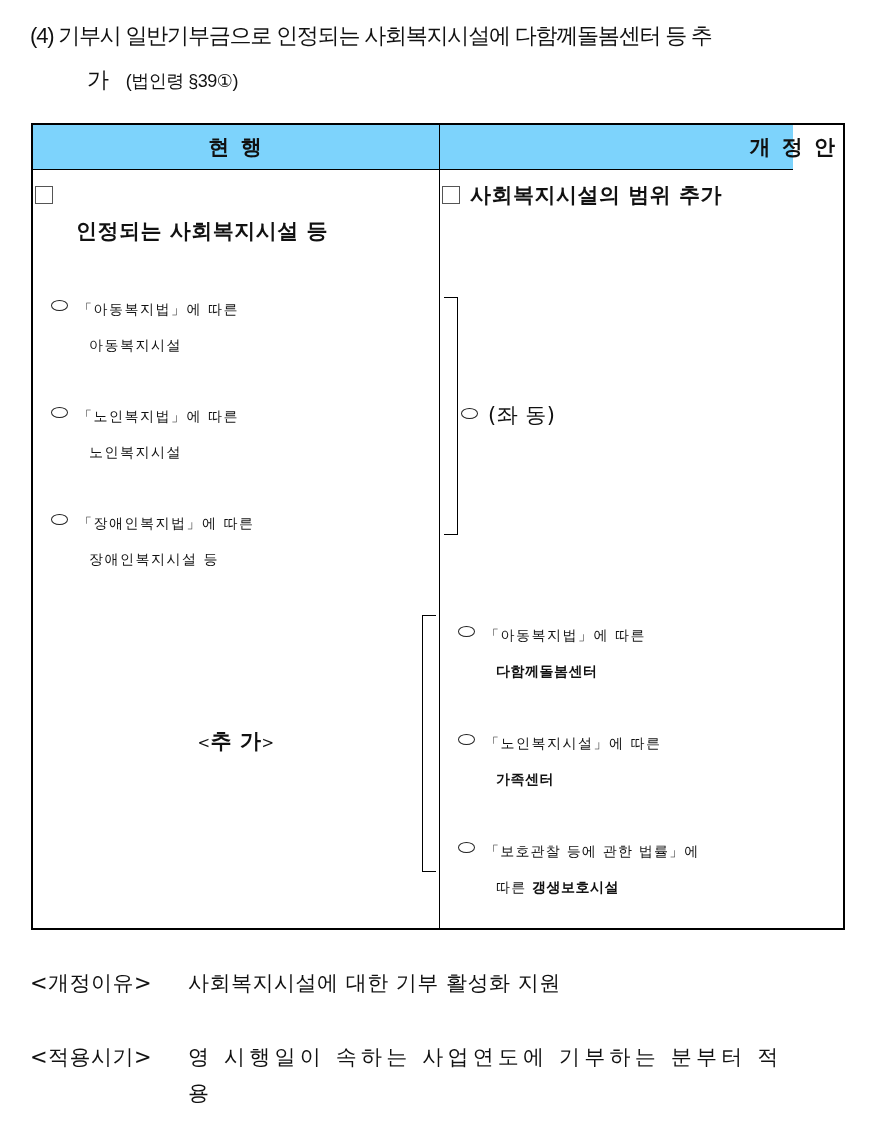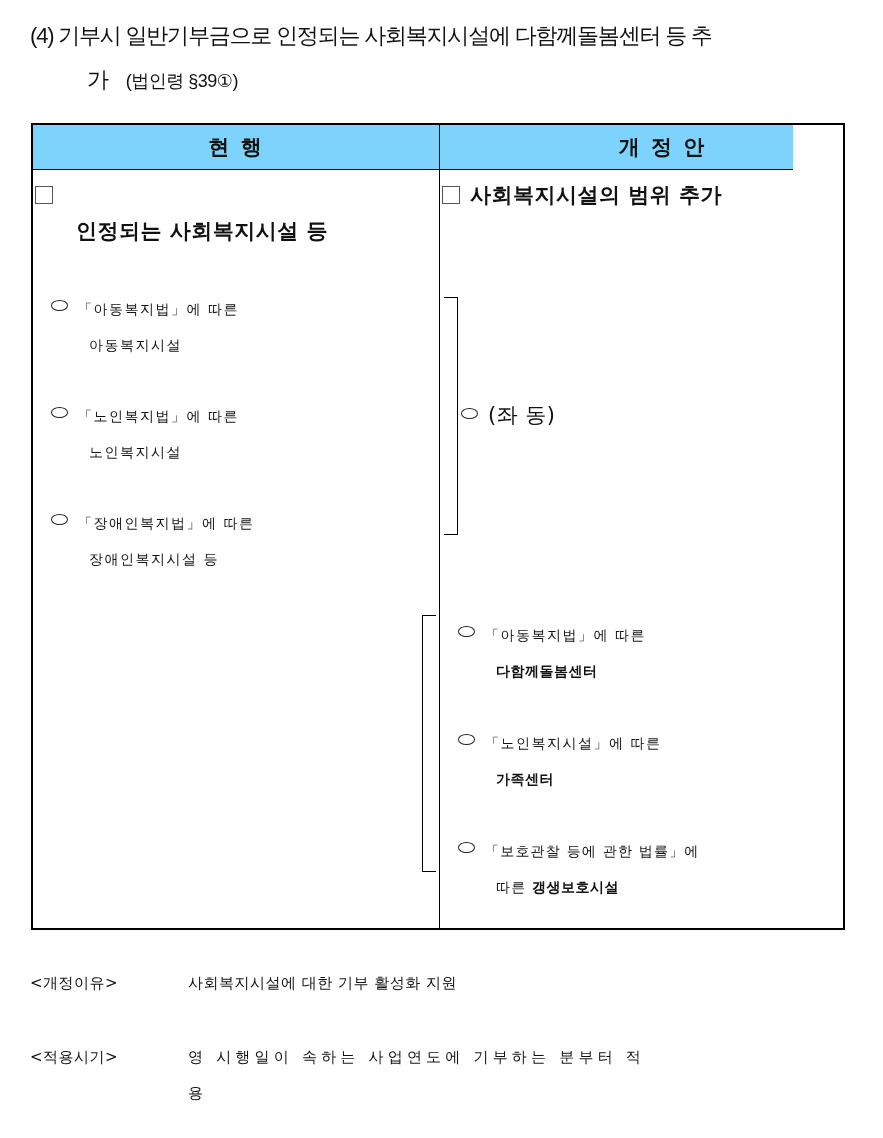--- a/index.html
+++ b/index.html
@@ -22,21 +22,21 @@
     }
     .thead {
       position: absolute; left: 0; top: 0; width: 760px; height: 44px;
       background: #7dd3fc; border-bottom: 1px solid #000;
     }
     .th {
       position: absolute; top: 0; height: 44px; line-height: 44px;
       text-align: center; font-size: 21px; font-weight: bold; letter-spacing: 2px;
     }
     .th.left { left: 0; width: 406px; }
-    .th.right { left: 428px; width: 403px; }
+    .th.right { left: 401px; width: 403px; text-align: right; }
     .coldiv { position: absolute; left: 406px; top: 0; width: 1px; height: 803px; background: #000; }
 
     .cell-text { position: absolute; font-size: 21px; line-height: 36px; letter-spacing: 0.5px; }
     .bold { font-weight: bold; }
     .sq {
       display: inline-block; width: 16px; height: 16px; border: 1px solid #555;
       vertical-align: -2px; margin-right: 10px; background: #fff;
     }
     .circ {
       display: inline-block; width: 15px; height: 9px; border: 1.5px solid #222;
@@ -46,21 +46,21 @@
     .item .sub { display: block; padding-left: 38px; }
 
     .bracket-r {
       position: absolute; border: 1.2px solid #000; border-left: none;
     }
     .bracket-l {
       position: absolute; border: 1.2px solid #000; border-right: none;
     }
 
     .note {
-      position: absolute; left: 30px; font-size: 15px; line-height: 36px; letter-spacing: 0.5px;
+      position: absolute; left: 30px; font-size: 21px; line-height: 36px; letter-spacing: 0.5px;
     }
     .note .label { display: inline-block; width: 158px; }
     .note .cont { display: block; padding-left: 158px; }
   </style>
 </head>
 <body>
 
 <div class="heading">
   <span>(4) 기부시 일반기부금으로 인정되는 사회복지시설에 다함께돌봄센터 등 추</span>
   <span class="line2"><span>가</span><span class="ref">(법인령 §39①)</span></span>
@@ -84,20 +84,23 @@
   </div>
   <div class="item" style="left:18px; top:273px; letter-spacing:1.5px;">
     <span class="circ"></span><span>「노인복지법」에 따른</span>
     <span class="sub">노인복지시설</span>
   </div>
   <div class="item" style="left:18px; top:380px; letter-spacing:1.5px;">
     <span class="circ"></span><span>「장애인복지법」에 따른</span>
     <span class="sub">장애인복지시설 등</span>
   </div>
 
+  <div class="cell-text" style="left:0; width:406px; top:598px; text-align:center;">
+    <span style="font-size:15px">&lt;</span><span class="bold">추 가</span><span style="font-size:15px">&gt;</span>
+  </div>
 
   <div class="cell-text bold" style="left:409px; top:52px;">
     <span class="sq"></span><span>사회복지시설의 범위 추가</span>
   </div>
 
   <div class="bracket-r" style="left:411px; top:172px; width:13px; height:236px;"></div>
   <div class="cell-text" style="left:428px; top:272px;">
     <span class="circ"></span><span>(좌 동)</span>
   </div>
 

